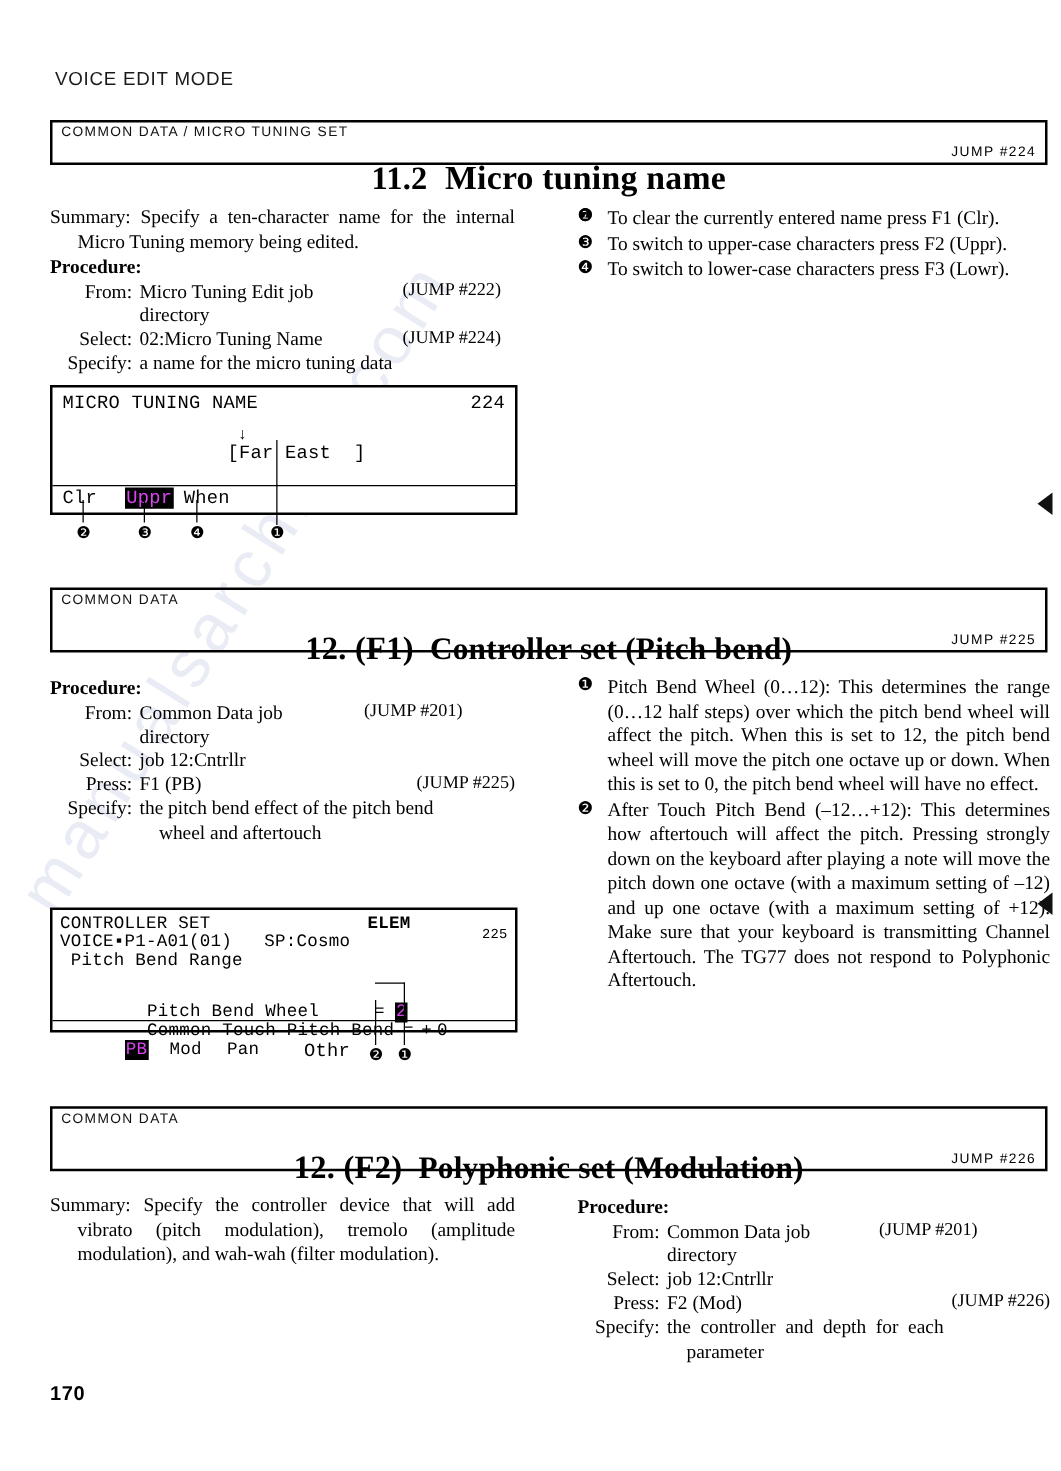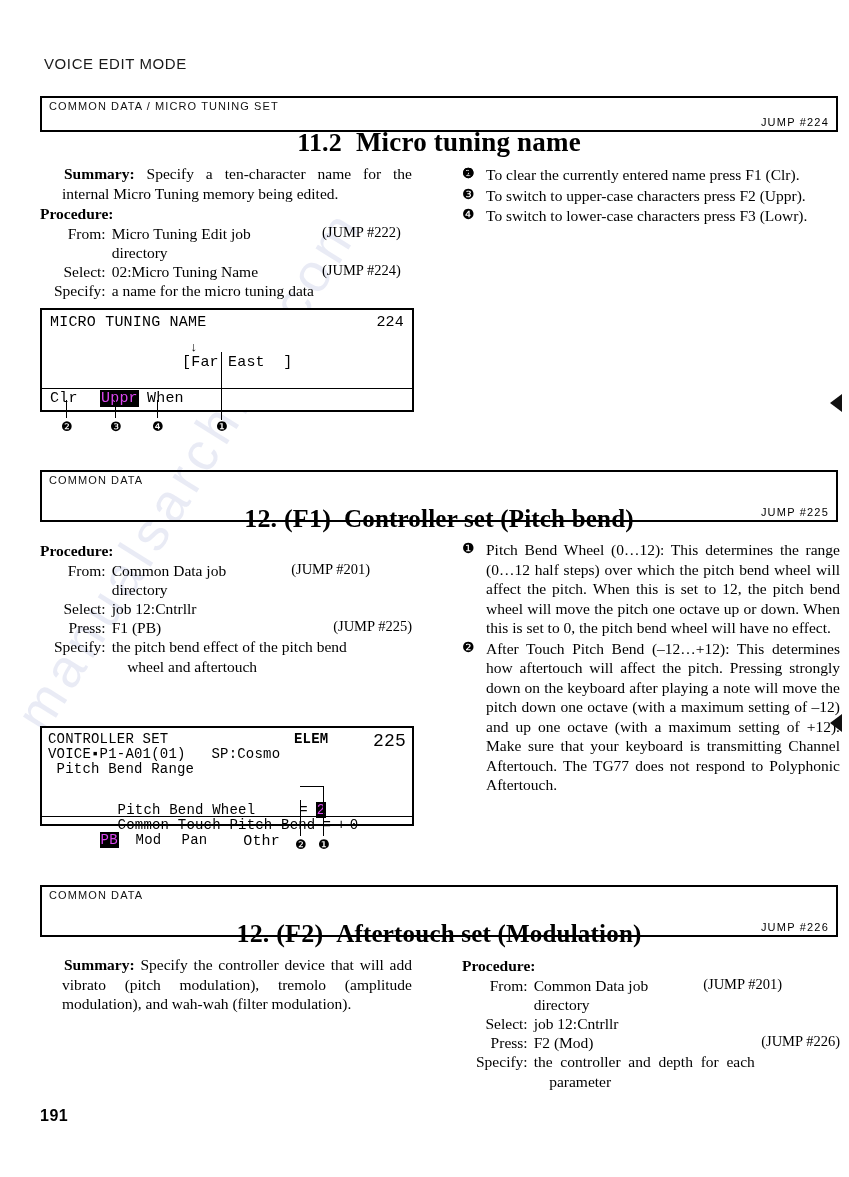--- a/index.html
+++ b/index.html
@@ -91,21 +91,21 @@
 
   .para {
     text-align: justify;
     text-justify: inter-word;
     margin: 0 0 0 0;
   }
   .hang {
     padding-left: 22px;
     text-indent: -22px;
   }
-  .lbl-bold { font-weight: bold; margin-left: 24px; }
+  .lbl-bold { font-weight: normal; }
 
   .proc-head {
     font-weight: bold;
     font-size: 15.5px;
     margin-top: 1px;
   }
   table.proc {
     border-collapse: collapse;
     margin-left: 14px;
     font-size: 15.5px;
@@ -348,21 +348,21 @@
         <td class="k">Specify:</td>
         <td class="v" colspan="2">the pitch bend effect of the pitch bend<br>&nbsp;&nbsp;&nbsp;&nbsp;wheel and aftertouch</td>
       </tr>
     </tbody>
       </table>
   </div>
 
   <div class="lcd" id="lcd-2">
     <div class="row" style="left:6px; top:3px; font-size:14px;">CONTROLLER SET</div>
     <div class="row" style="left:252px; top:3px; font-size:14px; font-weight:bold;">ELEM</div>
-    <div class="row" style="right:6px; top:3px; font-size:18px;">225</div>
+    <div class="row" style="right:6px; top:14px; font-size:11px;">225</div>
 
     <div class="row" style="left:6px; top:18px; font-size:14px;">VOICE▪P1-A01(01)   SP:Cosmo</div>
     <div class="row" style="left:6px; top:33px; font-size:14px;"> Pitch Bend Range</div>
 
     <div class="row" style="left:24px; top:58px; font-size:14px;">
       <span>Pitch Bend Wheel</span><span style="margin-left:44px;">=</span><span class="inv" style="margin-left:8px;">2</span>
     </div>
     <div class="row" style="left:24px; top:73px; font-size:14px;">
       <span>Common Touch Pitch Bend</span><span style="margin-left:7px;">=</span><span style="margin-left:6px;">+</span><span style="margin-left:4px;">0</span>
     </div>
@@ -402,21 +402,21 @@
         <span>After Touch Pitch Bend (–12…+12): This determines how aftertouch will affect the pitch. Pressing strongly down on the keyboard after playing a note will move the pitch down one octave (with a maximum setting of –12) and up one octave (with a maximum setting of +12). Make sure that your keyboard is transmitting Channel Aftertouch. The TG77 does not respond to Polyphonic Aftertouch.</span>
       </li>
     </ul>
   </div>
 
   <div class="edge-mark" style="left:830px; top:714px;"></div>
 
   <div class="sec-header" id="sec-12-f2">
     <div class="kicker">COMMON DATA</div>
     <div class="title">
-      <span class="num">12. (F2)</span>&nbsp;&nbsp;<span>Aftertouch set (Modulation)</span>
+      <span class="num">12. (F2)</span>&nbsp;&nbsp;<span>Polyphonic set (Modulation)</span>
     </div>
     <div class="jump">JUMP  #226</div>
   </div>
 
   <div class="col left" style="top:955px;">
     <div class="para hang">
       <span class="lbl-bold">Summary:</span>
       <span>Specify the controller device that will add vibrato (pitch modulation), tremolo (amplitude modulation), and wah-wah (filter modulation).</span>
     </div>
   </div>
@@ -441,15 +441,15 @@
         <td class="j jmp" style="padding-left:58px;">(JUMP #226)</td>
       </tr>
       <tr>
         <td class="k">Specify:</td>
         <td class="v" colspan="2">the&nbsp; controller&nbsp; and&nbsp; depth&nbsp; for&nbsp; each<br>&nbsp;&nbsp;&nbsp;&nbsp;parameter</td>
       </tr>
     </tbody>
       </table>
   </div>
 
-  <div class="folio">191</div>
+  <div class="folio">170</div>
 
 </div>
 
 </body></html>

